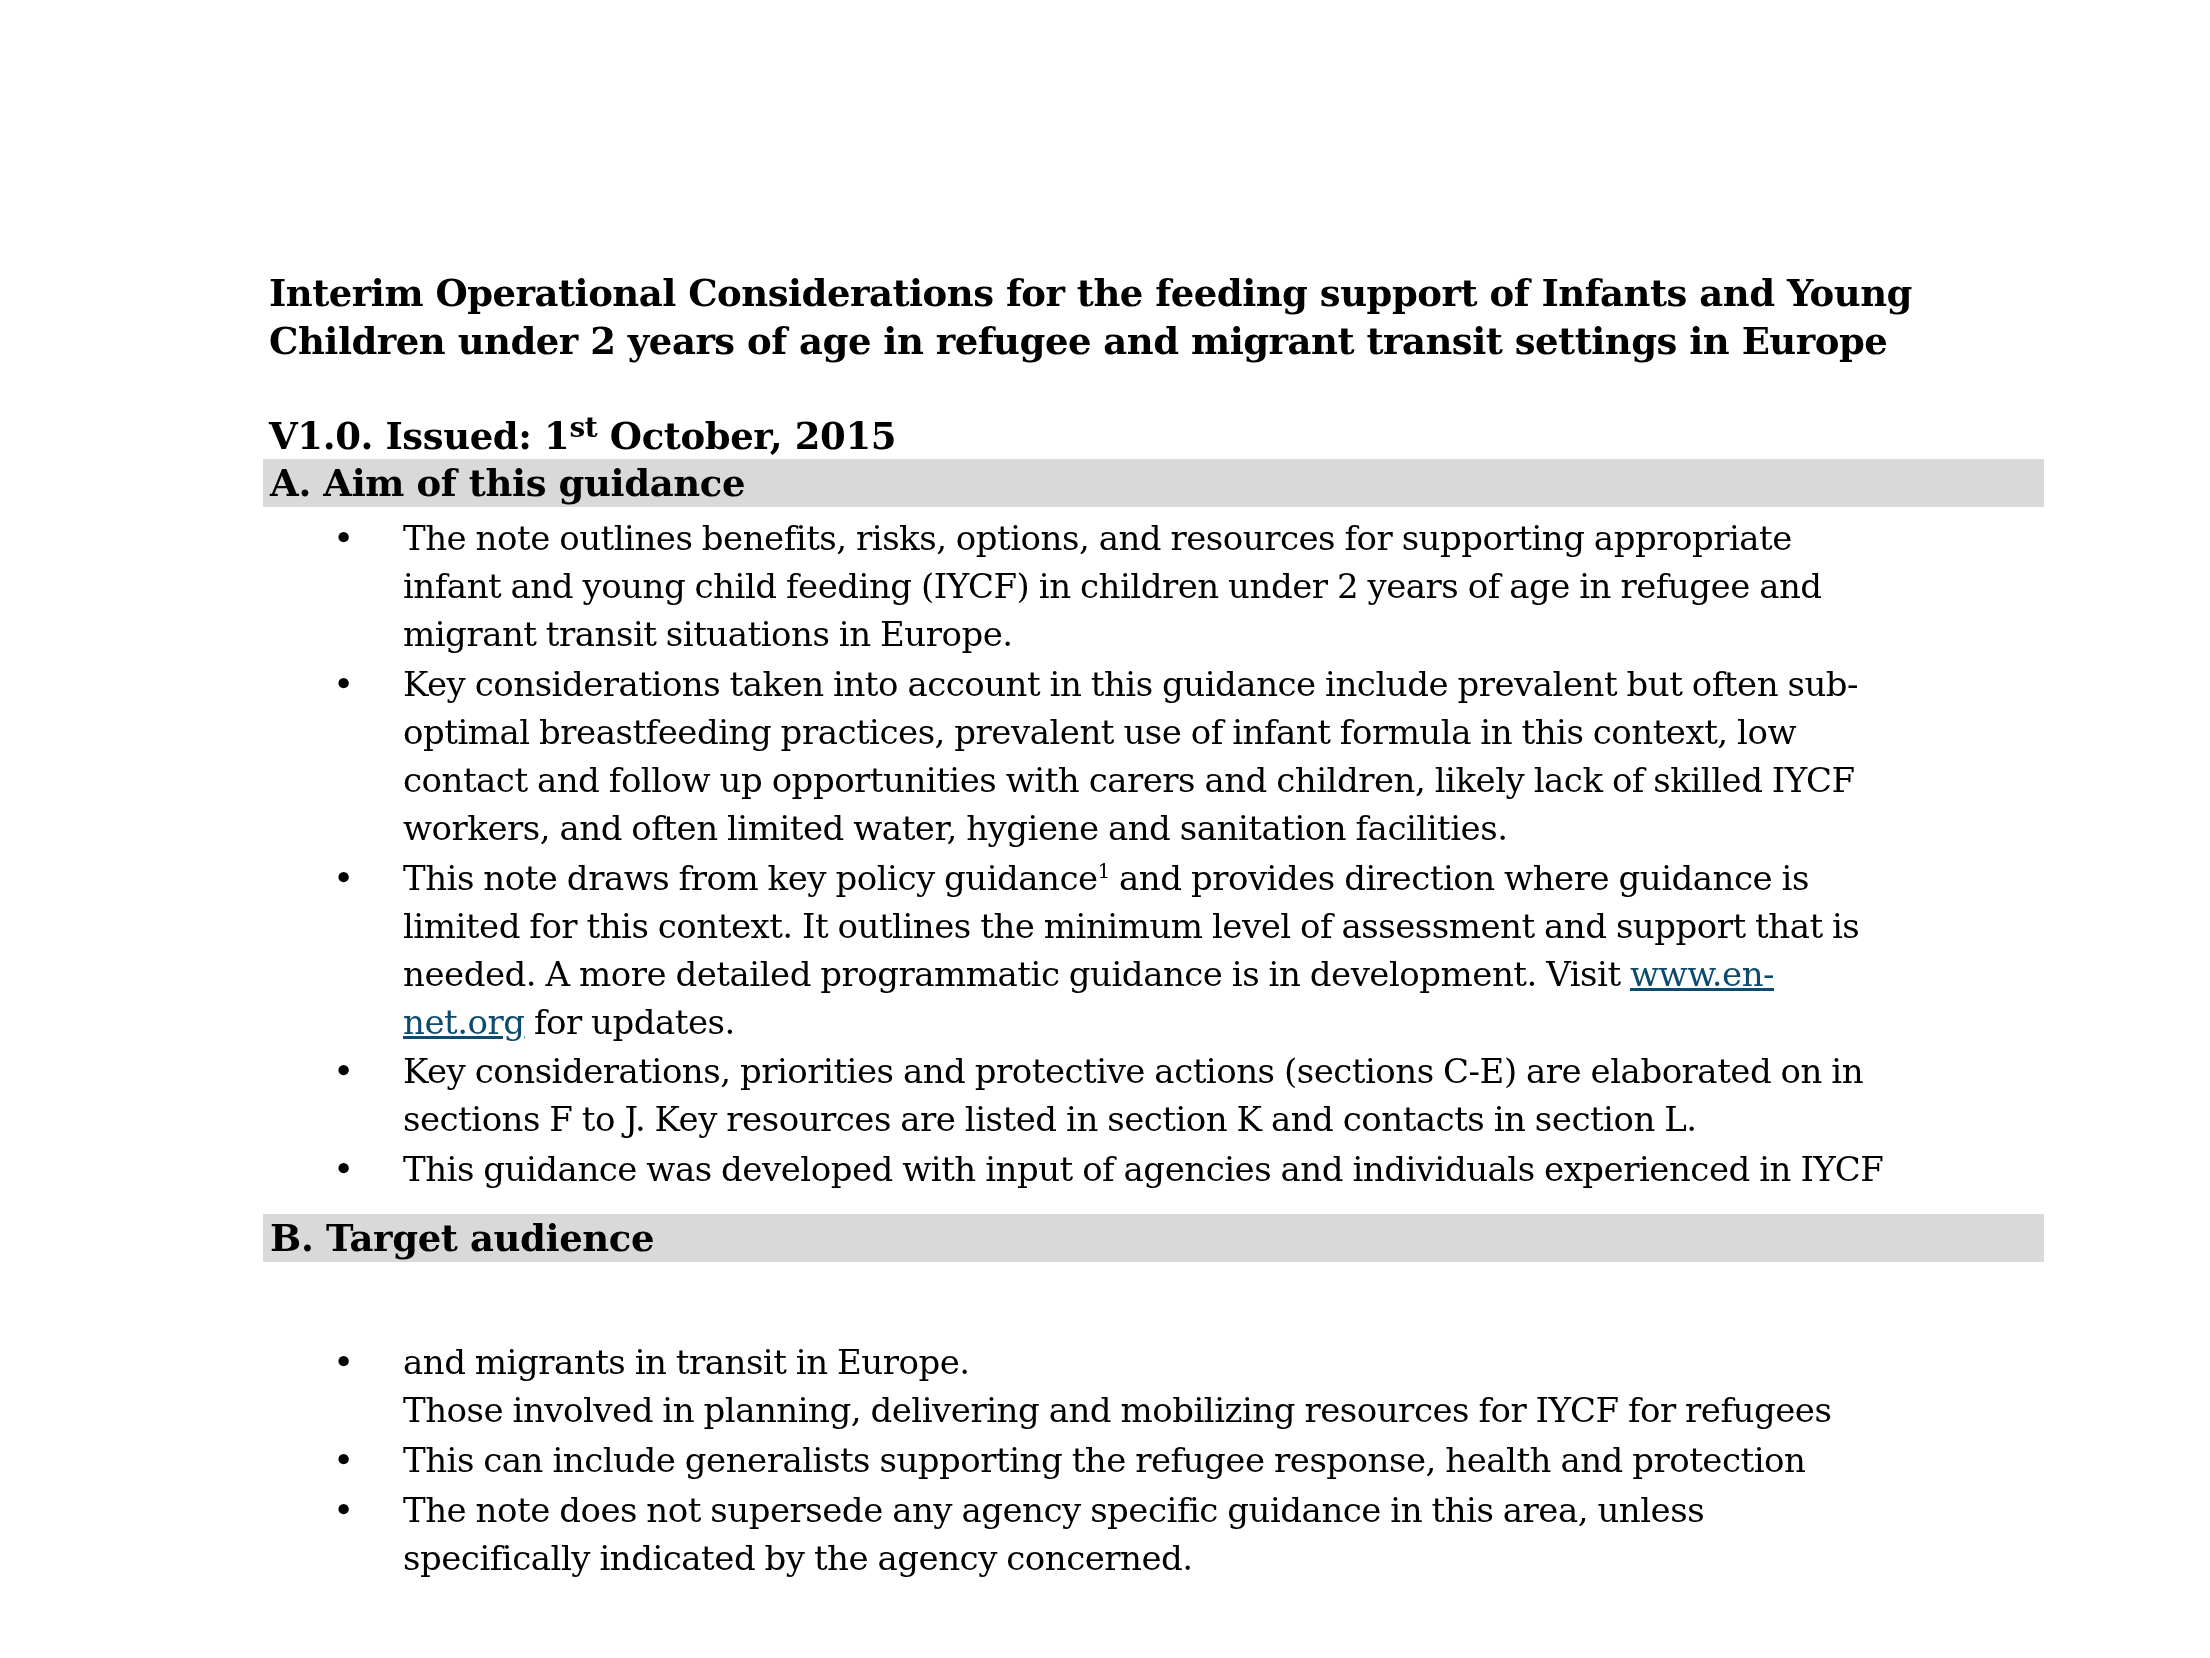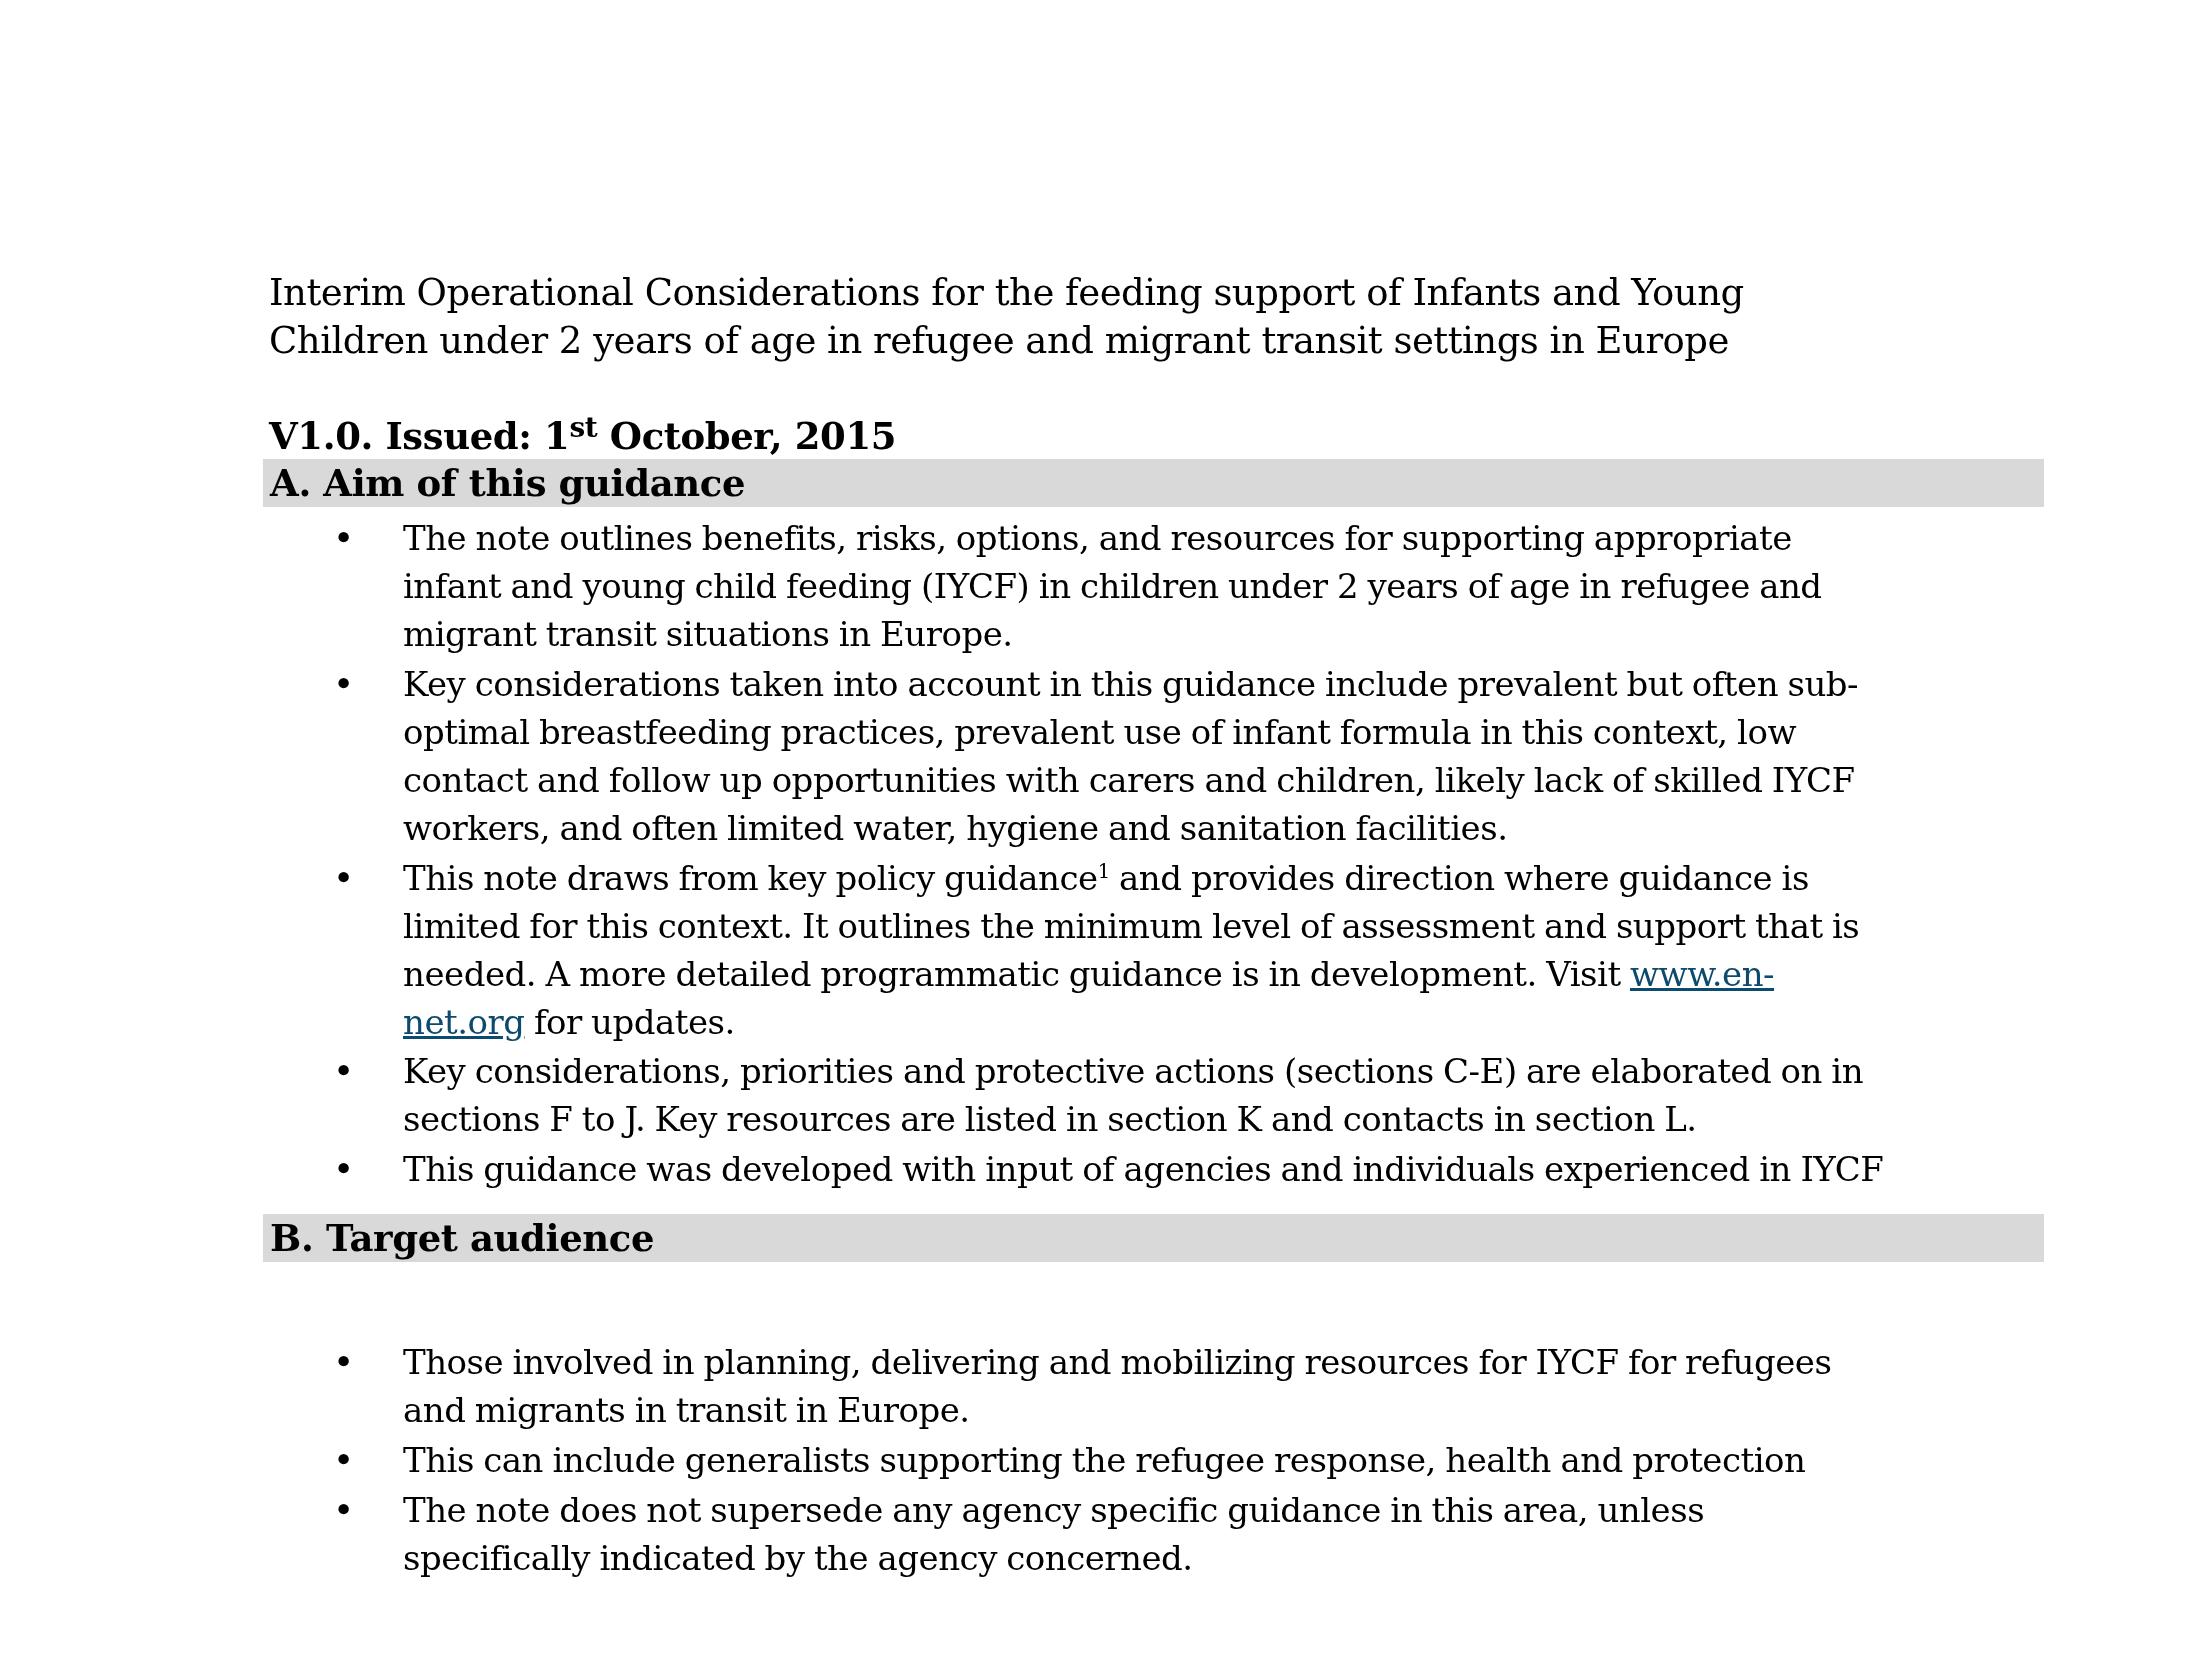--- a/index.html
+++ b/index.html
@@ -4,21 +4,21 @@
 <style>
   html, body { margin: 0; padding: 0; background: #ffffff; }
   body {
     width: 2211px; height: 1658px; position: relative; overflow: hidden;
     font-family: "DejaVu Serif", "Liberation Serif", serif;
     color: #000000;
   }
   .page { position: absolute; left: 0; top: 0; width: 2211px; height: 1658px; }
   .title {
     position: absolute; left: 269px; top: 269px; width: 1693px;
-    font-weight: normal; font-size: 37px; line-height: 48px;
+    font-weight: bold; font-size: 37px; line-height: 48px;
     letter-spacing: -0.5px;
   }
   .version {
     position: absolute; left: 269px; top: 412px;
     font-weight: bold; font-size: 37px; line-height: 48px;
     letter-spacing: -0.4px;
   }
   .version sup { font-size: 28px; vertical-align: 12.5px; line-height: 0; }
   .banner {
     position: absolute; left: 263px; width: 1781px; height: 48px;
@@ -106,22 +106,22 @@
   </div>
 
   <div class="banner" style="top:1214px;">
     <span>B. Target audience</span>
   </div>
 
   <div class="list" style="top:1338px;">
     <div class="item">
       <span class="bullet">•</span>
       <div class="text">
+        <div>and migrants in transit in Europe.</div>
         <div>Those involved in planning, delivering and mobilizing resources for IYCF for refugees</div>
-        <div>and migrants in transit in Europe.</div>
       </div>
     </div>
 
     <div class="item">
       <span class="bullet">•</span>
       <div class="text">
         <div>This can include generalists supporting the refugee response, health and protection</div>
       </div>
     </div>
 

